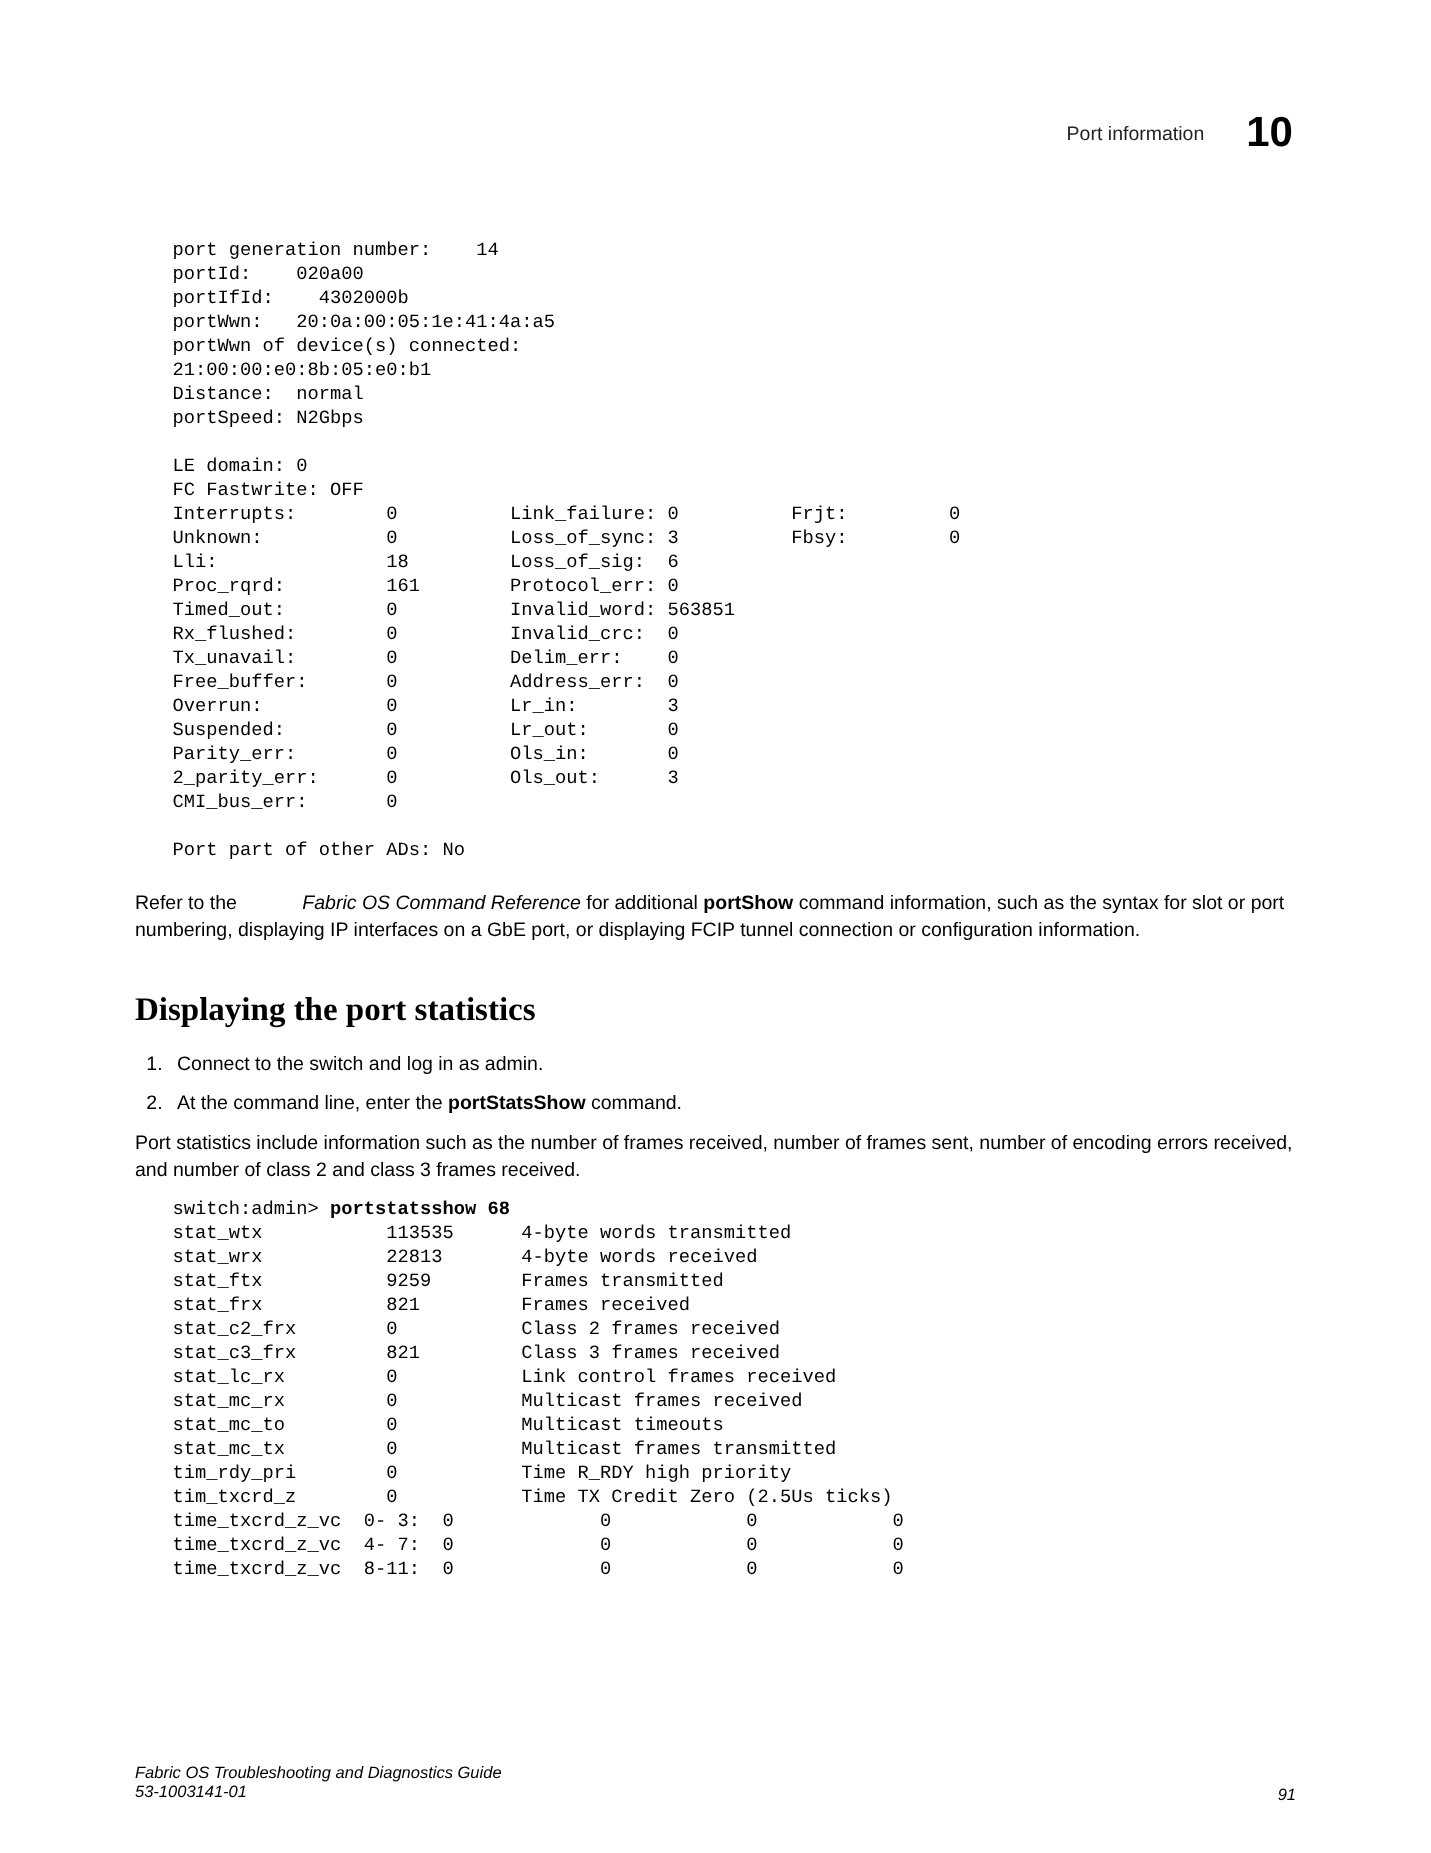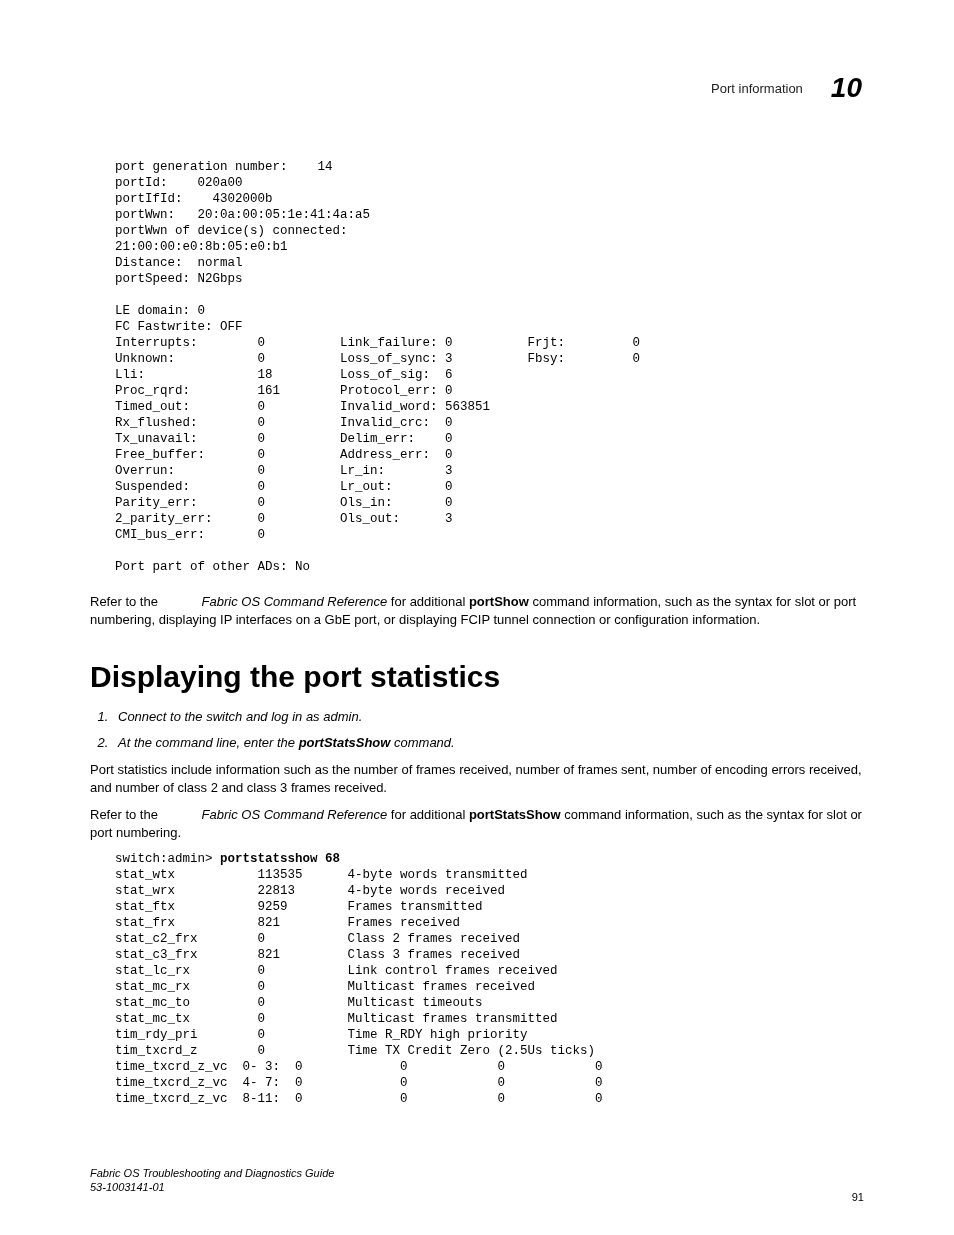--- a/index.html
+++ b/index.html
@@ -29,49 +29,47 @@
     padding-right: 2px;
     margin-top: 12px;
   }
   .header-title {
     font-size: 13px;
     color: #222;
   }
   .header-num {
     font-size: 28px;
     font-weight: bold;
-    font-style: italic;
   }
   pre.codeblock {
     font-family: "Courier New", Courier, monospace;
     font-size: 12.5px;
     line-height: 1.28;
     white-space: pre;
     margin: 0 0 18px 0;
     padding-left: 25px;
   }
   p.body {
     font-size: 13px;
     line-height: 1.35;
     margin: 10px 0 10px 0;
   }
   .italic { font-style: italic; margin-left: 40px; }
   .bold { font-weight: bold; }
   h2.section {
-    font-family: Liberation Sans, sans-serif;
-    font-size: 30px;
+    font-family: Liberation Serif, serif;
+    font-size: 22px;
     font-weight: bold;
     margin: 32px 0 14px 0;
   }
   ol.steps {
     font-size: 13px;
     line-height: 1.35;
     padding-left: 22px;
     margin: 6px 0 10px 0;
-    font-style: italic;
   }
   ol.steps li {
     margin-bottom: 8px;
     padding-left: 6px;
   }
   .cmd-inline {
     font-family: "Courier New", Courier, monospace;
     font-size: 12.5px;
   }
   .cmd-bold {
@@ -79,28 +77,30 @@
     font-size: 12.5px;
     font-weight: bold;
   }
   .footer {
     position: absolute;
     bottom: 32px;
     left: 90px;
     right: 90px;
     display: flex;
     justify-content: space-between;
+    align-items: flex-end;
   }
   .footer-left {
     font-size: 11px;
     font-style: italic;
     line-height: 1.25;
   }
   .footer-right {
     font-size: 11px;
+    font-style: italic;
     margin-top: 24px;
   }
 </style>
 </head>
 <body>
 
 <div class="page">
   <div class="header">
     <span class="header-title">Port information</span>
     <span class="header-num">10</span>
@@ -141,23 +141,20 @@
 
   <ol class="steps">
     <li>Connect to the switch and log in as admin.</li>
     <li>
       <span>At the command line, enter the </span><span class="bold">portStatsShow</span><span> command.</span>
     </li>
   </ol>
 
   <p class="body">Port statistics include information such as the number of frames received, number of frames sent, number of encoding errors received, and number of class 2 and class 3 frames received.</p>
 
-  <p class="body">
-    <span>Refer to the </span><span class="italic">Fabric OS Command Reference</span><span> for additional </span><span class="bold">portStatsShow</span><span> command information, such as the syntax for slot or port numbering.</span>
-  </p>
 
   <pre class="codeblock"><span class="cmd-inline">switch:admin&gt; </span><span class="cmd-bold">portstatsshow 68</span>
 <span>stat_wtx           113535      4-byte words transmitted
 stat_wrx           22813       4-byte words received
 stat_ftx           9259        Frames transmitted
 stat_frx           821         Frames received
 stat_c2_frx        0           Class 2 frames received
 stat_c3_frx        821         Class 3 frames received
 stat_lc_rx         0           Link control frames received
 stat_mc_rx         0           Multicast frames received

